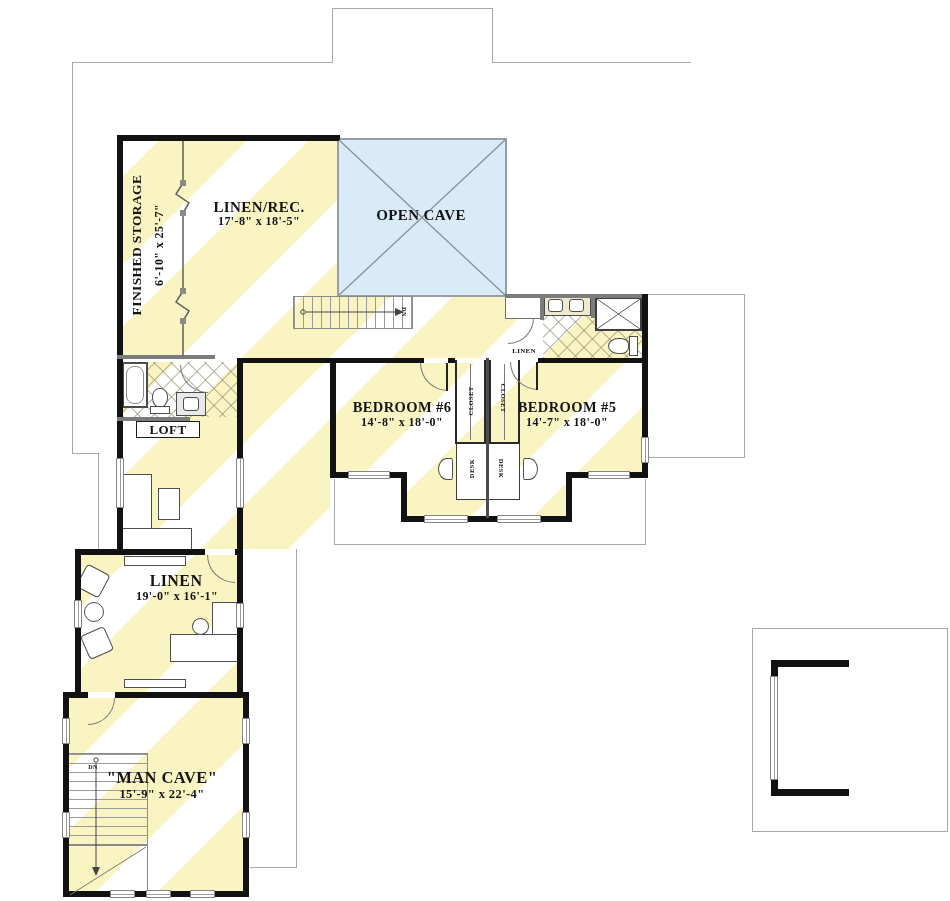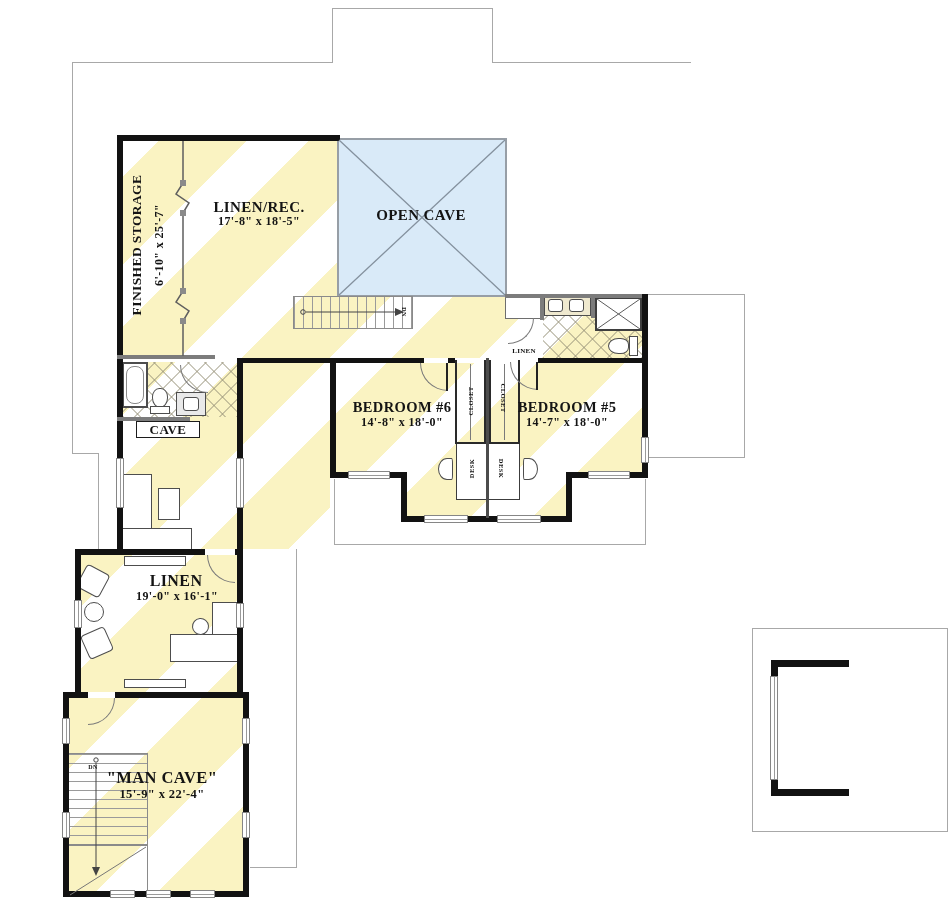--- a/index.html
+++ b/index.html
@@ -231,21 +231,21 @@
   <div class="lbl" style="left:327px;top:416px;width:150px;height:13px;font-size:12px;">14'-8" x 18'-0"</div>
 
   <div class="lbl" style="left:492px;top:399px;width:150px;height:16px;font-size:14.5px;">BEDROOM #5</div>
   <div class="lbl" style="left:492px;top:416px;width:150px;height:13px;font-size:12px;">14'-7" x 18'-0"</div>
 
   <div class="lbl" style="left:440px;top:396px;width:60px;height:10px;font-size:6.5px;transform:rotate(-90deg);">CLOSET</div>
   <div class="lbl" style="left:474px;top:393px;width:60px;height:10px;font-size:6.5px;transform:rotate(90deg);">CLOSET</div>
   <div class="lbl" style="left:446px;top:464px;width:50px;height:9px;font-size:6.5px;transform:rotate(-90deg);">DESK</div>
   <div class="lbl" style="left:476px;top:464px;width:50px;height:9px;font-size:6.5px;transform:rotate(90deg);">DESK</div>
 
-  <div class="lbl" style="left:136px;top:421px;width:64px;height:17px;font-size:13px;z-index:12;">CAVE</div>
+  <div class="lbl" style="left:136px;top:421px;width:64px;height:17px;font-size:13px;z-index:12;">LOFT</div>
 
   <div class="lbl" style="left:101px;top:572px;width:150px;height:17px;font-size:16px;">LINEN</div>
   <div class="lbl" style="left:102px;top:590px;width:150px;height:13px;font-size:12px;">19'-0" x 16'-1"</div>
 
   <div class="lbl" style="left:72px;top:769px;width:180px;height:18px;font-size:16.5px;">"MAN CAVE"</div>
   <div class="lbl" style="left:87px;top:788px;width:150px;height:13px;font-size:12.5px;">15'-9" x 22'-4"</div>
 
   <div class="lbl" style="left:394px;top:308px;width:20px;height:8px;font-size:6px;transform:rotate(90deg);">DN</div>
   <div class="lbl" style="left:83px;top:763px;width:20px;height:8px;font-size:6px;">DN</div>
 

